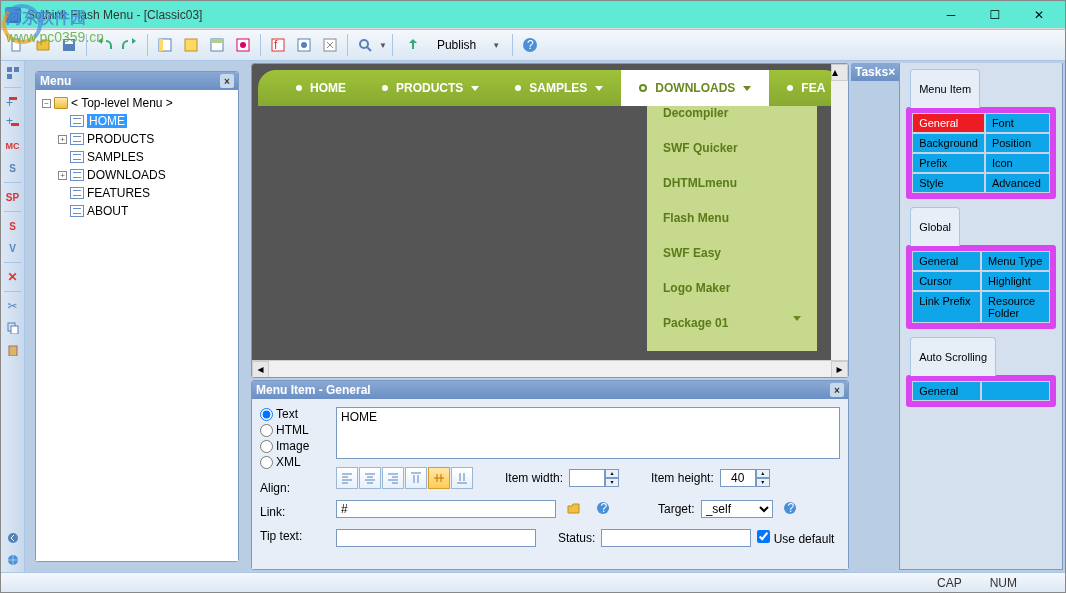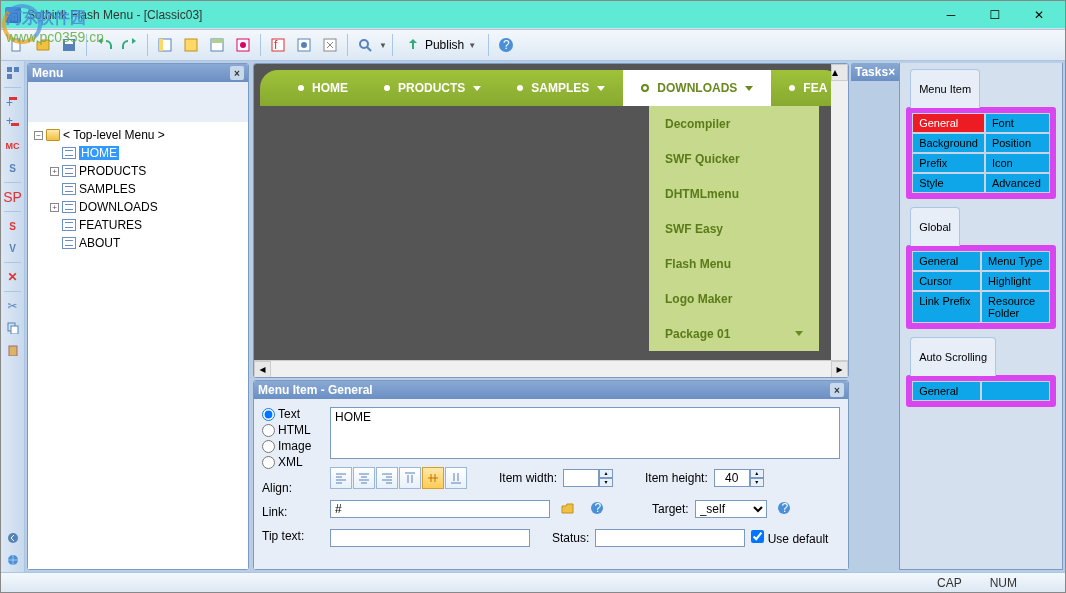--- a/index.html
+++ b/index.html
@@ -18,33 +18,33 @@
 
 .watermark { position: absolute; top: 8px; left: 6px; z-index: 999; pointer-events: none; opacity: 0.9; }
 .watermark .wm1 { color: #4a90d9; font-weight: bold; font-size: 16px; }
 .watermark .wm2 { color: #6ab04c; font-size: 14px; }
 .wm-logo { width: 40px; height: 40px; position: absolute; top: 4px; left: 2px; border: 4px solid #4a90d9; border-radius: 50%; border-left-color: #f39c12; border-bottom-color: #f39c12; opacity: 0.7; }
 
 .toolbar { height: 32px; background: linear-gradient(#f4f8fc,#dce8f4); border-top: 1px solid #a9c6e6; border-bottom: 1px solid #a9c6e6; display: flex; align-items: center; padding: 0 4px; gap: 2px; }
 .tbtn { width: 24px; height: 24px; border: 1px solid transparent; border-radius: 2px; display: flex; align-items: center; justify-content: center; cursor: pointer; }
 .tbtn svg { width: 16px; height: 16px; }
 .tsep { width: 1px; height: 22px; background: #a9c6e6; margin: 0 3px; }
-.tpublish { padding: 0 6px; width: auto; gap: 4px; text-align: center; }
+.tpublish { padding: 0 6px; width: auto; gap: 16px; text-align: center; }
 
 .workarea { flex: 1; display: flex; background: #b9cee4; min-height: 0; }
 
 .leftstrip { width: 24px; background: linear-gradient(90deg,#dde8f5,#c8d9ec); border-right: 1px solid #a9c6e6; display: flex; flex-direction: column; padding: 2px 0; gap: 2px; }
 .lsbtn { width: 20px; height: 20px; margin: 0 auto; display: flex; align-items: center; justify-content: center; cursor: pointer; border: 1px solid transparent; border-radius: 2px; }
 .lssep { height: 1px; background: #a9c6e6; margin: 2px 3px; }
 
 .panel { background: #e8eef8; border: 1px solid #7a9ac4; border-radius: 3px; display: flex; flex-direction: column; }
 .panel-hdr { height: 18px; background: linear-gradient(#8aa9d4,#6b8fc4); color: #fff; font-weight: bold; font-size: 11px; padding: 0 4px; display: flex; align-items: center; border-radius: 2px 2px 0 0; }
 .panel-hdr .close { margin-left: auto; width: 14px; height: 14px; background: #c8d9ec; color: #333; border-radius: 2px; display: flex; align-items: center; justify-content: center; cursor: pointer; font-size: 10px; }
 
-.menu-panel { width: 222px; margin: 2px; gap: 40px; }
+.menu-panel { width: 204px; margin: 10px; }
 .tree { flex: 1; background: #fff; padding: 4px; overflow: auto; }
 .tree-node { display: flex; align-items: center; height: 18px; gap: 3px; cursor: pointer; padding: 0 2px; }
 .tree-node .expander { width: 9px; height: 9px; border: 1px solid #888; font-size: 8px; line-height: 7px; text-align: center; color: #555; background: #fff; }
 .tree-node .nicon { width: 14px; height: 12px; display: inline-block; }
 .nicon.folder { background: linear-gradient(#fde9a9,#f0c040); border: 1px solid #c09020; border-radius: 1px; }
 .nicon.doc { background: #fff; border: 1px solid #6b8fc4; position: relative; }
 .nicon.doc::after { content: ""; position: absolute; inset: 2px; border-top: 1px solid #6b8fc4; border-bottom: 1px solid #6b8fc4; }
 .tree-node.indent1 { padding-left: 18px; }
 .tree-node.sel span.lbl { background: #3399ff; color: #fff; padding: 0 2px; }
 
@@ -53,29 +53,29 @@
 .preview-wrap { flex: 1; background: #e8eef8; border: 1px solid #7a9ac4; border-radius: 3px; display: flex; flex-direction: column; overflow: hidden; }
 .preview { flex: 1; background: #555; position: relative; overflow: hidden; }
 .menu-bar { height: 36px; background: linear-gradient(#9fc23a,#87a930); display: flex; align-items: center; color: #fff; font-weight: bold; font-size: 12px; padding-left: 20px; gap: 0; border-radius: 18px 18px 0 0; margin: 6px 6px 0 6px; }
 .menu-cell { padding: 0 18px; display: flex; align-items: center; gap: 8px; }
 .menu-cell.active { background: #fff; color: #6a8920; height: 36px; }
 .bullet { width: 6px; height: 6px; background: #fff; border-radius: 50%; }
 .menu-cell.active .bullet { border: 2px solid #6a8920; background: transparent; width: 8px; height: 8px; }
 .arr { width: 0; height: 0; border-left: 4px solid transparent; border-right: 4px solid transparent; border-top: 5px solid #fff; }
 .menu-cell.active .arr { border-top-color: #6a8920; }
 .submenu { position: absolute; top: 42px; left: 395px; width: 170px; background: #c7d98d; padding: 0; }
-.sub-item { height: 35px; display: flex; align-items: center; padding: 0 16px; color: #5a7b1a; font-weight: bold; font-size: 12px; justify-content: space-between; }
+.sub-item { height: 35px; display: flex; align-items: flex-start; padding: 0 16px; color: #5a7b1a; font-weight: bold; font-size: 12px; justify-content: space-between; }
 .hscroll { height: 17px; background: #f0f0f0; display: flex; align-items: center; border-top: 1px solid #ccc; }
 .hscroll .sbtn { width: 17px; height: 17px; background: #e8e8e8; border: 1px solid #ccc; display: flex; align-items: center; justify-content: center; }
 .hscroll .track { flex: 1; }
 .vscroll { width: 17px; background: #f0f0f0; position: absolute; right: 0; top: 0; bottom: 0; }
 .vsbtn { width: 17px; height: 17px; background: #e8e8e8; border: 1px solid #ccc; }
 
 .props-panel { height: 190px; }
-.props-body { flex: 1; background: #e8eef8; padding: 8px; display: flex; gap: 12px; }
+.props-body { flex: 1; background: #e8eef8; padding: 8px; display: flex; gap: 20px; }
 .props-left { width: 56px; display: flex; flex-direction: column; gap: 2px; }
 .props-left label { display: flex; align-items: center; gap: 3px; font-size: 11px; }
 .props-right { flex: 1; display: flex; flex-direction: column; gap: 8px; }
 .props-row { display: flex; align-items: center; gap: 6px; font-size: 11px; }
 .props-row input[type=text] { border: 1px solid #7a9ac4; height: 18px; padding: 0 4px; background: #fff; }
 .props-row .wide { flex: 1; }
 .align-btns { display: flex; gap: 1px; }
 .align-btn { width: 22px; height: 22px; border: 1px solid #9cb6d8; background: linear-gradient(#fff,#e8f0fa); display: flex; align-items: center; justify-content: center; cursor: pointer; }
 .align-btn.sel { background: linear-gradient(#ffe9a9,#ffcc55); border-color: #d49f2f; }
 .spinner { display: flex; }
@@ -237,21 +237,21 @@
           </svg>
         </div>
       <div class="lsbtn">
           <span style="color:#d33;font-size:9px;font-weight:bold">MC</span>
         </div>
       <div class="lsbtn">
           <span style="color:#5682b9;font-size:10px;font-weight:bold">S</span>
         </div>
       <div class="lssep"></div>
       <div class="lsbtn">
-          <span style="color:#d33;font-size:14px;font-weight:normal">SP</span>
+          <span style="color:#d33;font-size:10px;font-weight:bold">SP</span>
         </div>
       <div class="lssep"></div>
       <div class="lsbtn">
           <span style="color:#d33;font-size:10px;font-weight:bold">S</span>
         </div>
       <div class="lsbtn">
           <span style="color:#5682b9;font-size:10px;font-weight:bold">V</span>
         </div>
       <div class="lssep"></div>
       <div class="lsbtn">
@@ -363,24 +363,24 @@
             <div class="sub-item">
                 <span>Decompiler</span>
               </div>
             <div class="sub-item">
                 <span>SWF Quicker</span>
               </div>
             <div class="sub-item">
                 <span>DHTMLmenu</span>
               </div>
             <div class="sub-item">
+                <span>Flash Menu</span>
+              </div>
+            <div class="sub-item">
                 <span>SWF Easy</span>
-              </div>
-            <div class="sub-item">
-                <span>Flash Menu</span>
               </div>
             <div class="sub-item">
                 <span>Logo Maker</span>
               </div>
             <div class="sub-item">
                 <span>Package 01</span>
                 <span class="arr" style="border-top-color:#6a8920"></span>
               </div>
           </div>
           <div class="vscroll">

